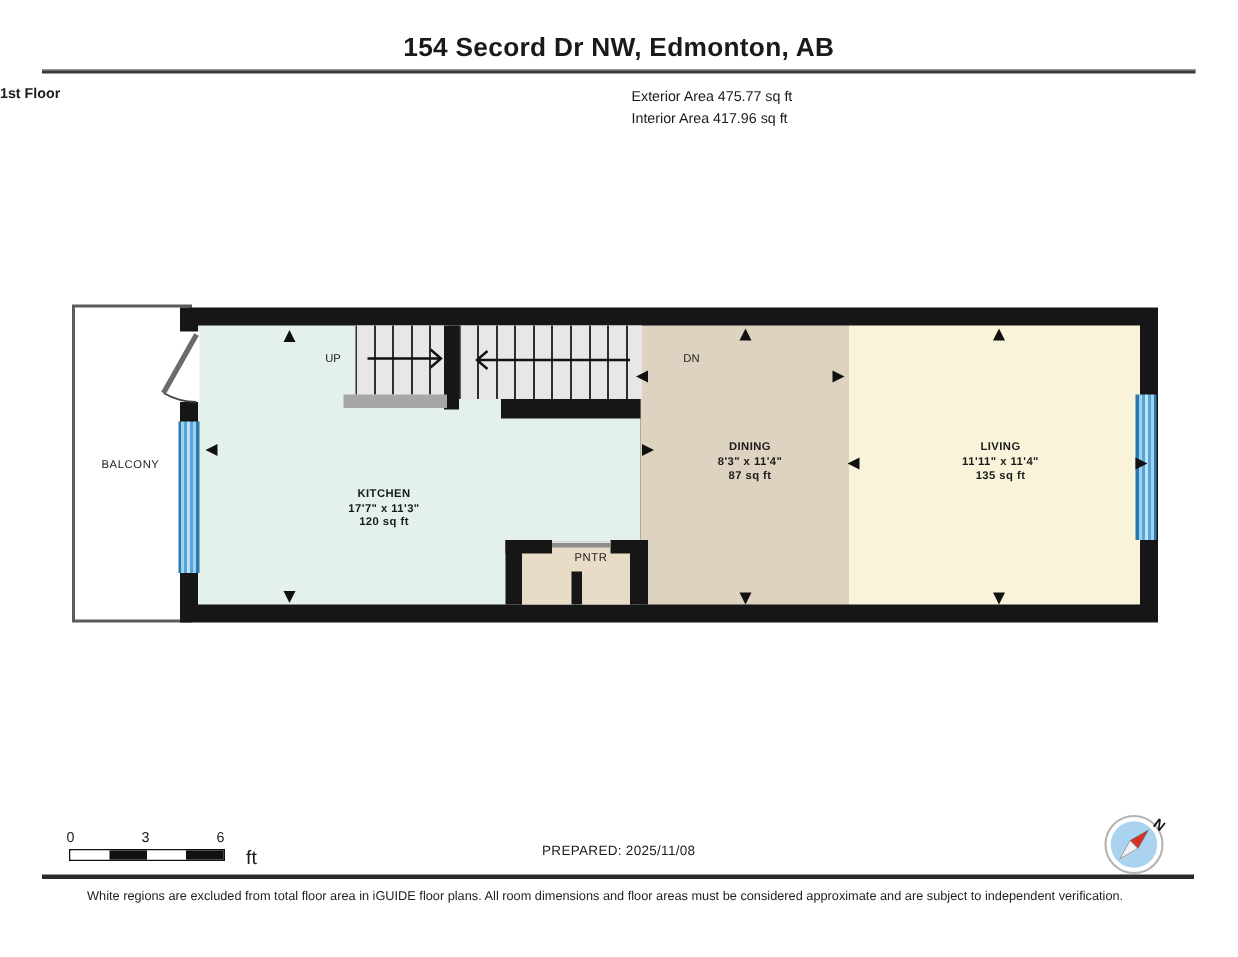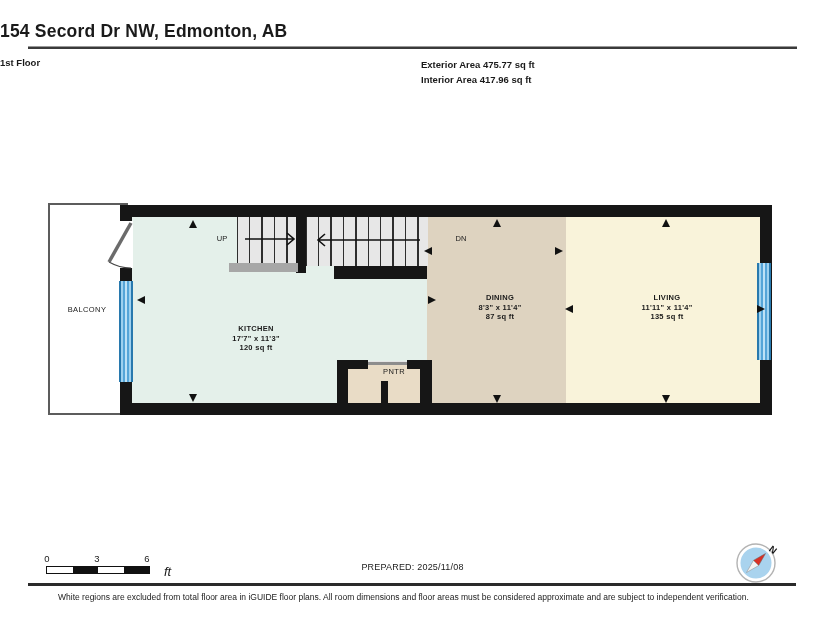--- a/index.html
+++ b/index.html
@@ -1,24 +1,24 @@
 <!DOCTYPE html>
 <html><head>
 <meta charset="utf-8">
 <style>
   html,body{margin:0;padding:0;background:#fff;}
   .page{position:relative;width:825px;height:638px;background:#fff;overflow:hidden;
         font-family:"Liberation Sans",sans-serif;color:#1a1a1a;}
   .abs{position:absolute;}
 
   
-  .title{left:0;top:21px;width:825px;text-align:left;font-size:17.5px;font-weight:bold;letter-spacing:.2px;}
+  .title{left:0;top:21px;width:825px;text-align:center;font-size:17.5px;font-weight:bold;letter-spacing:.2px;}
   .top-rule{left:28px;top:46px;width:769px;height:2px;background:#3a3a3a;border-top:1px solid #999;}
   .floor-label{left:0;top:57px;width:410px;text-align:left;font-size:9.5px;font-weight:bold;}
-  .area-col{left:421px;top:57px;font-size:9.5px;line-height:15px;font-weight:bold;}
+  .area-col{left:421px;top:57px;font-size:9.5px;line-height:15px;}
 
   
   .balcony{left:48px;top:203px;width:76px;height:208px;background:#fff;border:2px solid #5c5c5c;}
   .balcony-label{left:87px;top:305px;transform:translateX(-50%);font-size:7.5px;letter-spacing:.4px;}
 
   
   .plan-outer{left:120px;top:205px;width:652px;height:210px;background:#161616;}
   .room{position:absolute;top:217px;height:186px;}
   .room-kitchen{left:132px;width:295px;}
   .room-dining{left:427px;width:139px;}
@@ -66,21 +66,21 @@
   .arr-down{border-left:4.5px solid transparent;border-right:4.5px solid transparent;border-top:8.5px solid #111;}
   .arr-left{border-top:4.5px solid transparent;border-bottom:4.5px solid transparent;border-right:8.5px solid #111;}
   .arr-right{border-top:4.5px solid transparent;border-bottom:4.5px solid transparent;border-left:8.5px solid #111;}
 
   
   .scalebar{left:44px;top:553px;width:170px;height:24px;}
   .scalebar .tick{position:absolute;top:0;transform:translateX(-50%);font-size:9.5px;}
   .tick-0{left:3px;} .tick-3{left:53px;} .tick-6{left:103px;}
   .bar{position:absolute;left:2px;top:13px;width:102px;height:6px;border:1px solid #111;display:flex;}
   .bar span{flex:1;} .bar .b{background:#111;} .bar .w{background:#fff;}
-  .scale-unit{position:absolute;left:120px;top:11px;font-size:13px;font-style:italic;}
+  .scale-unit{position:absolute;left:120px;top:11px;font-size:13px;}
   .prepared{left:0;top:562px;width:825px;text-align:center;font-size:9px;letter-spacing:.2px;}
   .bottom-rule{left:28px;top:583px;width:768px;height:3px;background:#2a2a2a;}
   .disclaimer{left:29px;top:592px;width:780px;font-size:8.5px;color:#222;margin-left:29px;}
   .compass{left:733px;top:538px;width:48px;height:48px;}
   svg{display:block;}
 </style>
 </head>
 <body>
 
 <div class="page">

